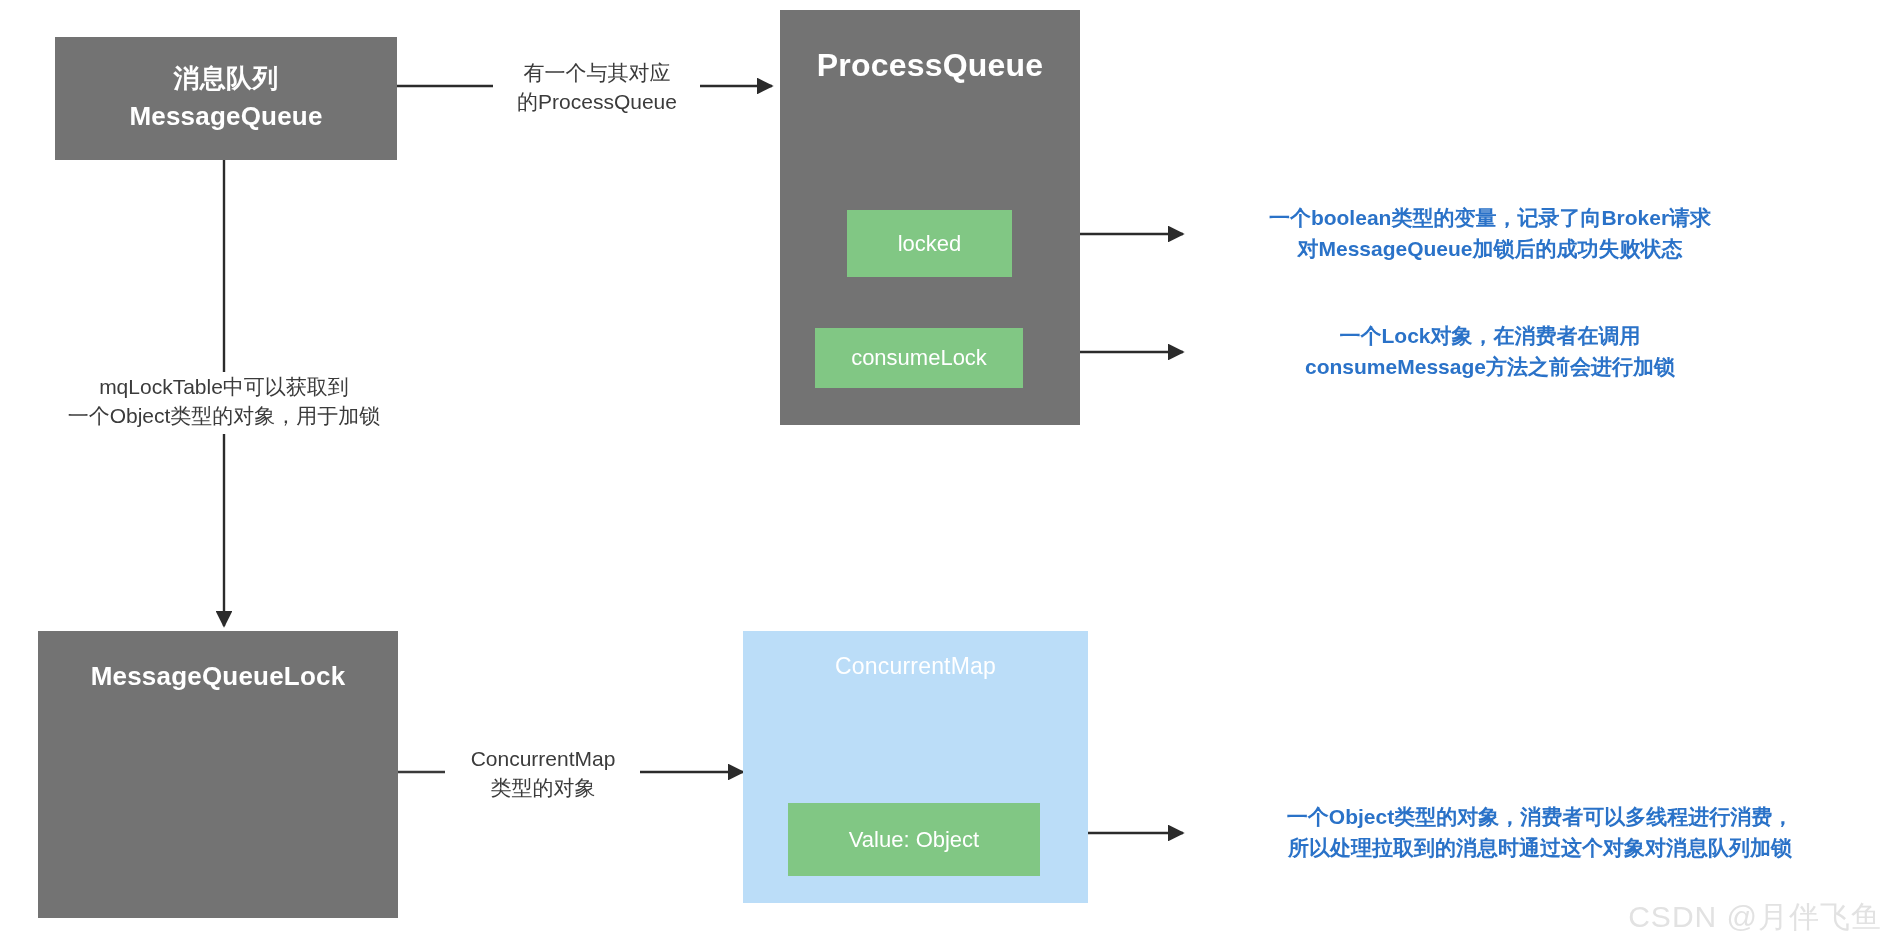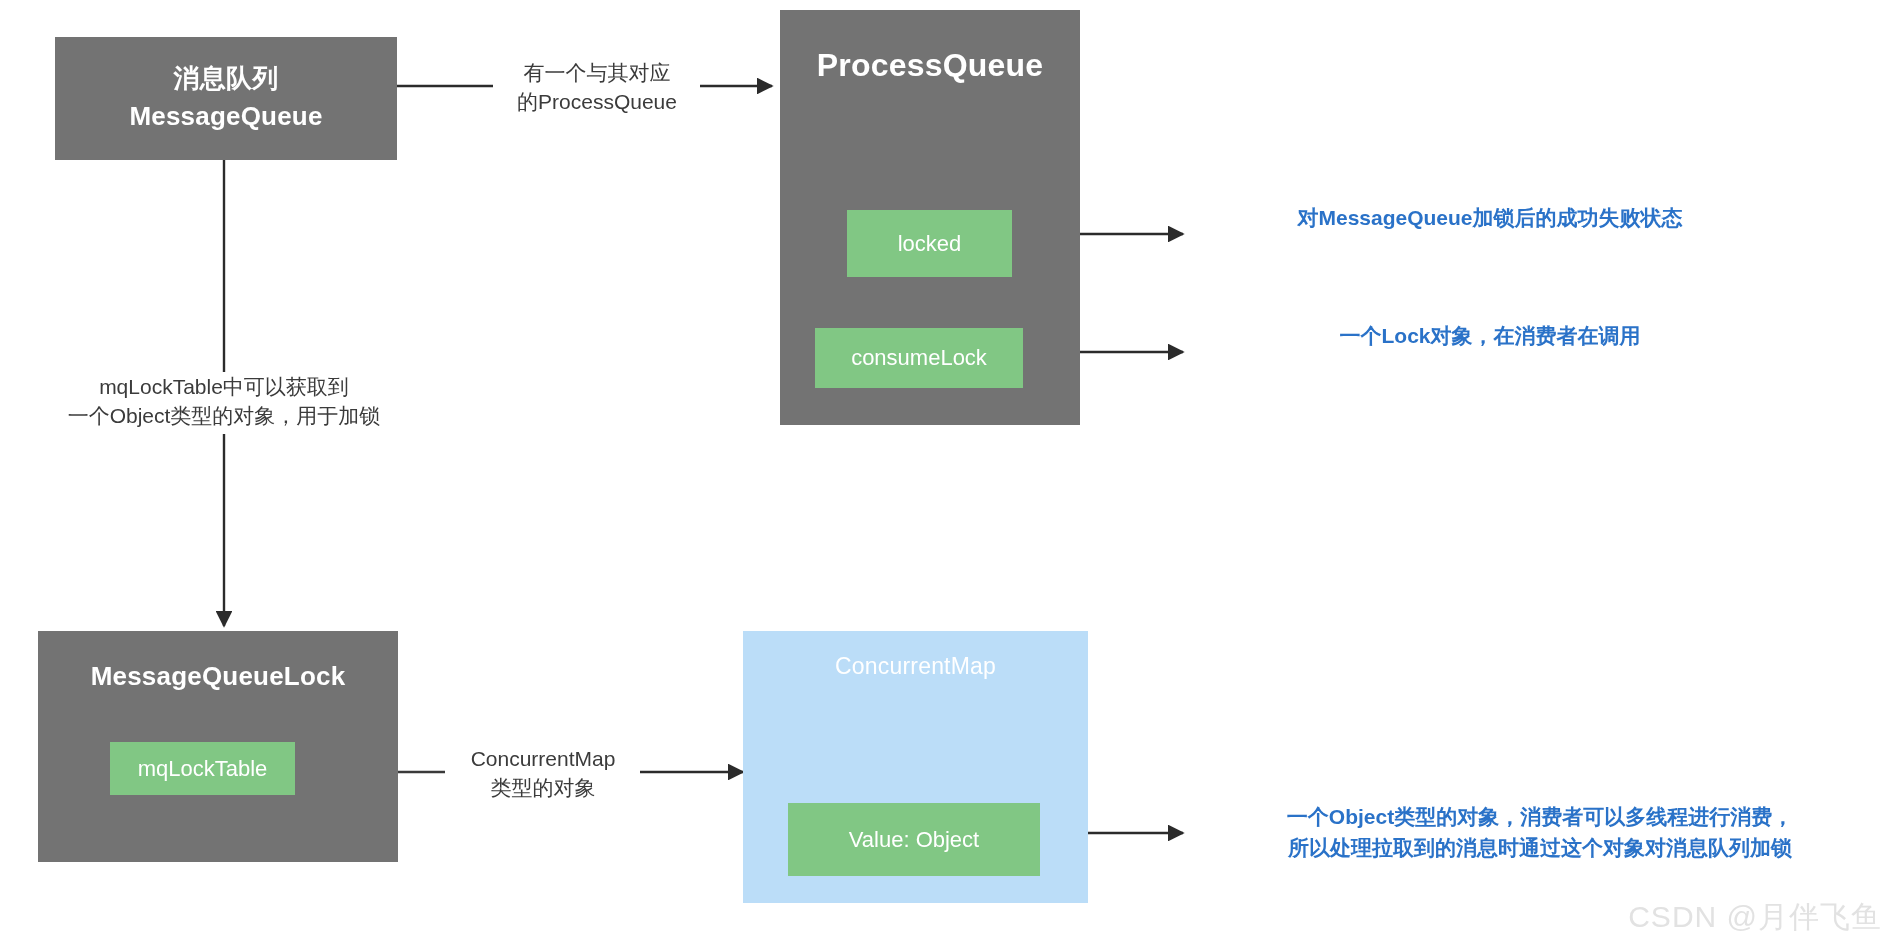--- a/index.html
+++ b/index.html
@@ -146,26 +146,23 @@
       <span class="en">ProcessQueue</span>
     </div>
     <div class="chip" style="left:67px; top:200px; width:165px; height:67px;">
       <span>locked</span>
     </div>
     <div class="chip" style="left:35px; top:318px; width:208px; height:60px;">
       <span>consumeLock</span>
     </div>
   </div>
 
-  <div class="node node-blue" id="node-messagequeuelock" style="left:38px; top:631px; width:360px; height:231px;">
+  <div class="node node-blue" id="node-messagequeuelock" style="left:38px; top:631px; width:360px; height:287px;">
     <div class="node-title">
       <span class="en">MessageQueueLock</span>
-    </div>
-    <div class="chip" style="left:72px; top:111px; width:185px; height:53px;">
-      <span>mqLockTable</span>
     </div>
   </div>
 
   <div class="node node-lightblue" id="node-concurrentmap" style="left:743px; top:631px; width:345px; height:272px;">
     <div class="node-title">
       <span class="en">ConcurrentMap</span>
     </div>
     <div class="chip" style="left:45px; top:172px; width:252px; height:73px;">
       <span>Value: Object</span>
     </div>
@@ -180,25 +177,27 @@
     <span>mqLockTable中可以获取到</span>
     <span>一个Object类型的对象，用于加锁</span>
   </div>
 
   <div class="label" style="left:445px; top:744px; width:196px;">
     <span>ConcurrentMap</span>
     <span>类型的对象</span>
   </div>
 
   <div class="note" style="left:1190px; top:202px; width:600px;">
+    <span>一个boolean类型的变量，记录了向Broker请求</span>
     <span>对MessageQueue加锁后的成功失败状态</span>
   </div>
 
   <div class="note" style="left:1240px; top:320px; width:500px;">
     <span>一个Lock对象，在消费者在调用</span>
+    <span>consumeMessage方法之前会进行加锁</span>
   </div>
 
   <div class="note" style="left:1200px; top:801px; width:680px;">
     <span>一个Object类型的对象，消费者可以多线程进行消费，</span>
     <span>所以处理拉取到的消息时通过这个对象对消息队列加锁</span>
   </div>
 
   <div class="watermark">CSDN @月伴飞鱼</div>
 
 </div>

